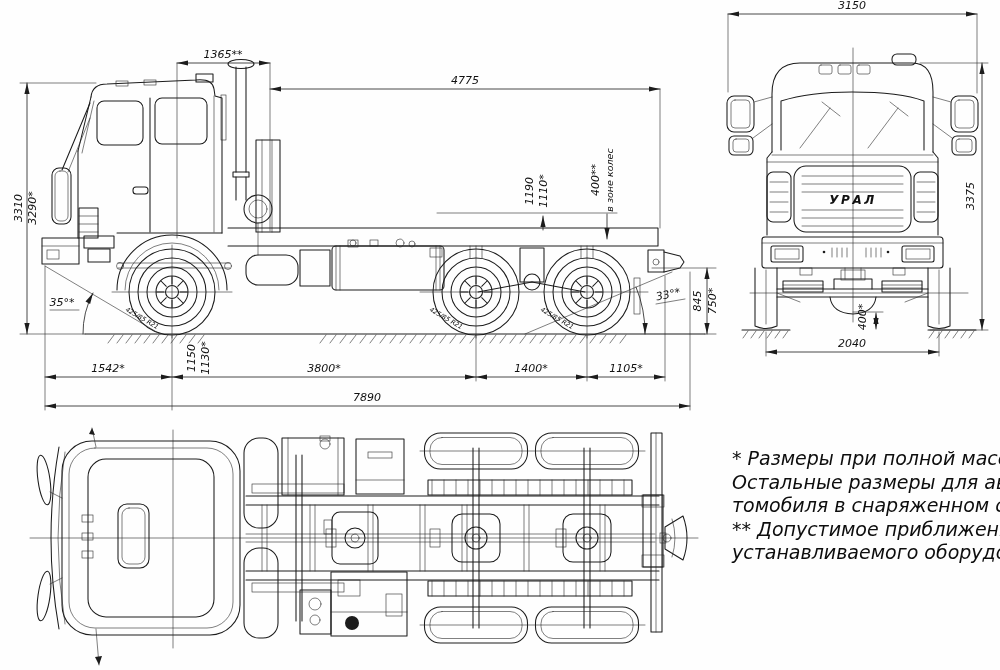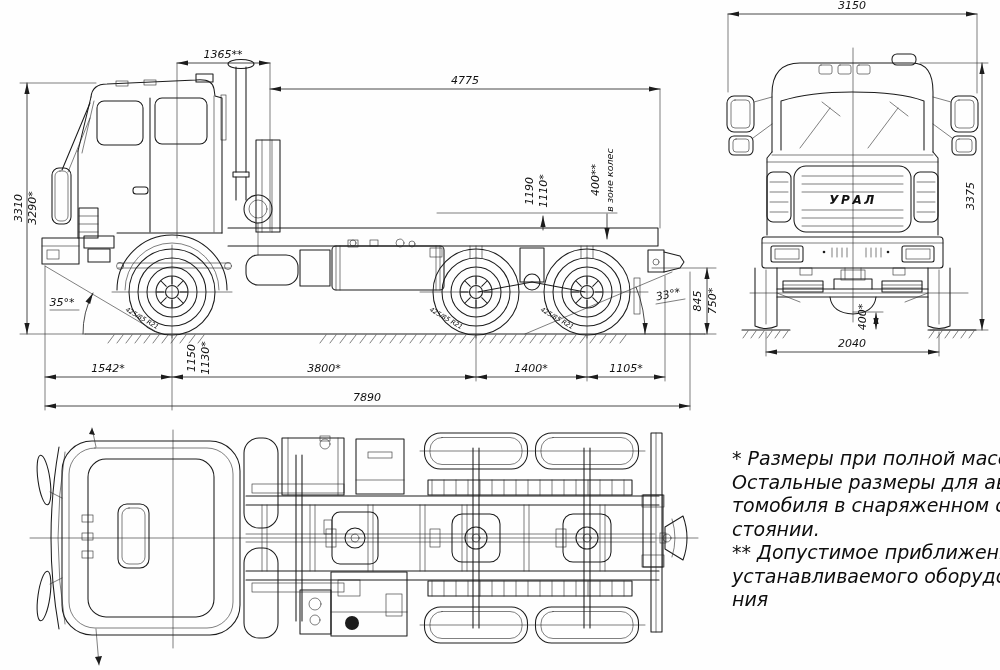--- a/index.html
+++ b/index.html
@@ -392,18 +392,16 @@
       <circle cx="667" cy="538" r="4" class="t"></circle>
       <rect x="660" y="533" width="6" height="10" class="t"></rect>
     </g>
   </g>
 </svg>
 
 <div id="notes">
   <div>* Размеры при полной массе.</div>
   <div>Остальные размеры для ав-</div>
   <div>томобиля в снаряженном со-</div>
-  <div>стоянии.</div>
   <div>** Допустимое приближение</div>
   <div>устанавливаемого оборудова-</div>
-  <div>ния</div>
 </div>
 </div>
 
 </body></html>

